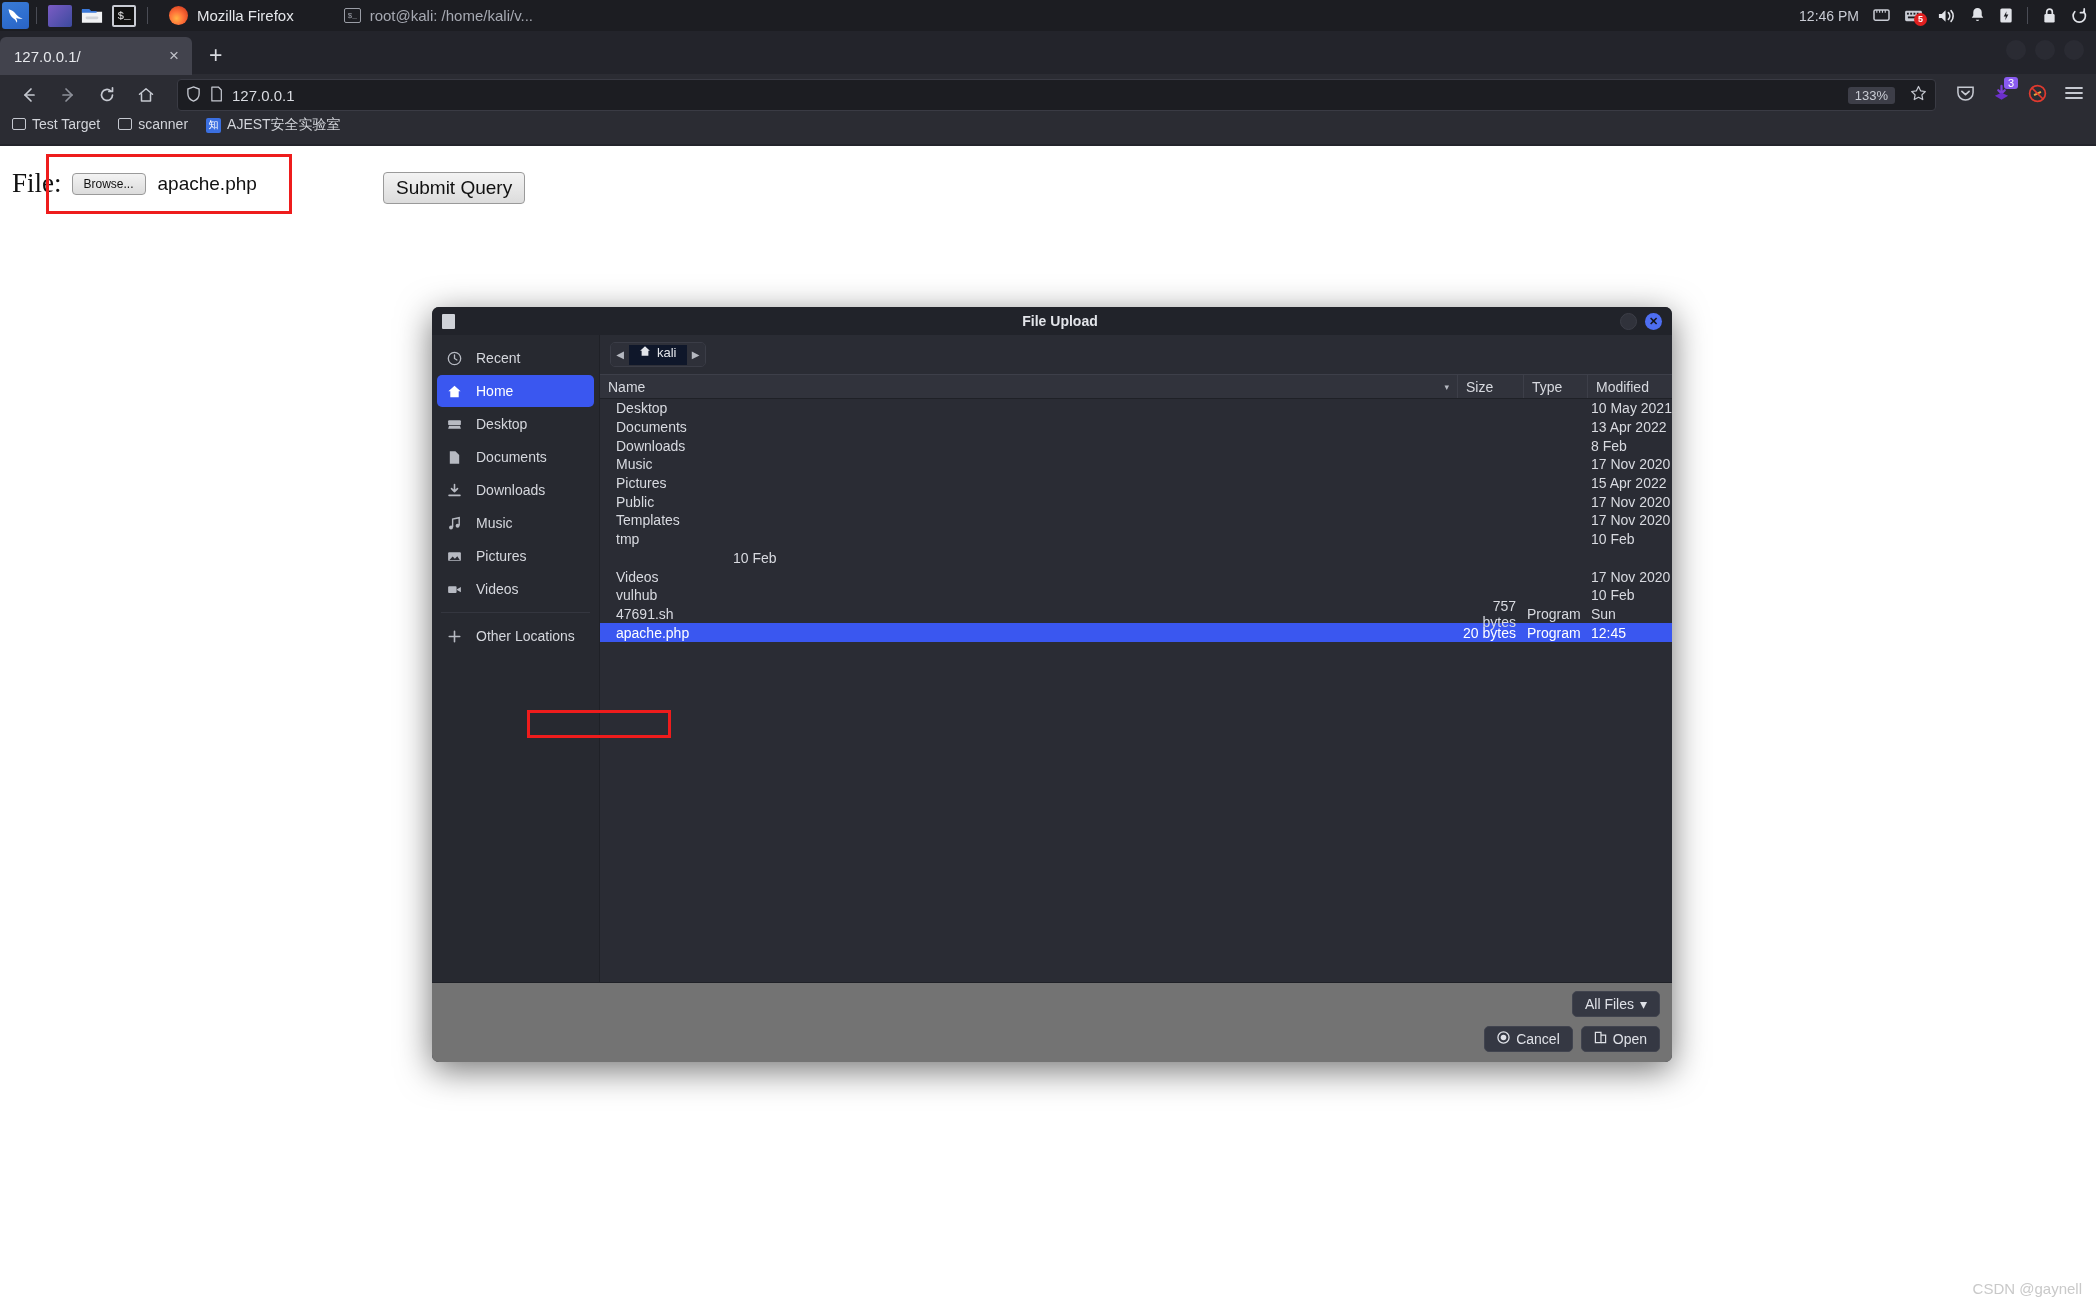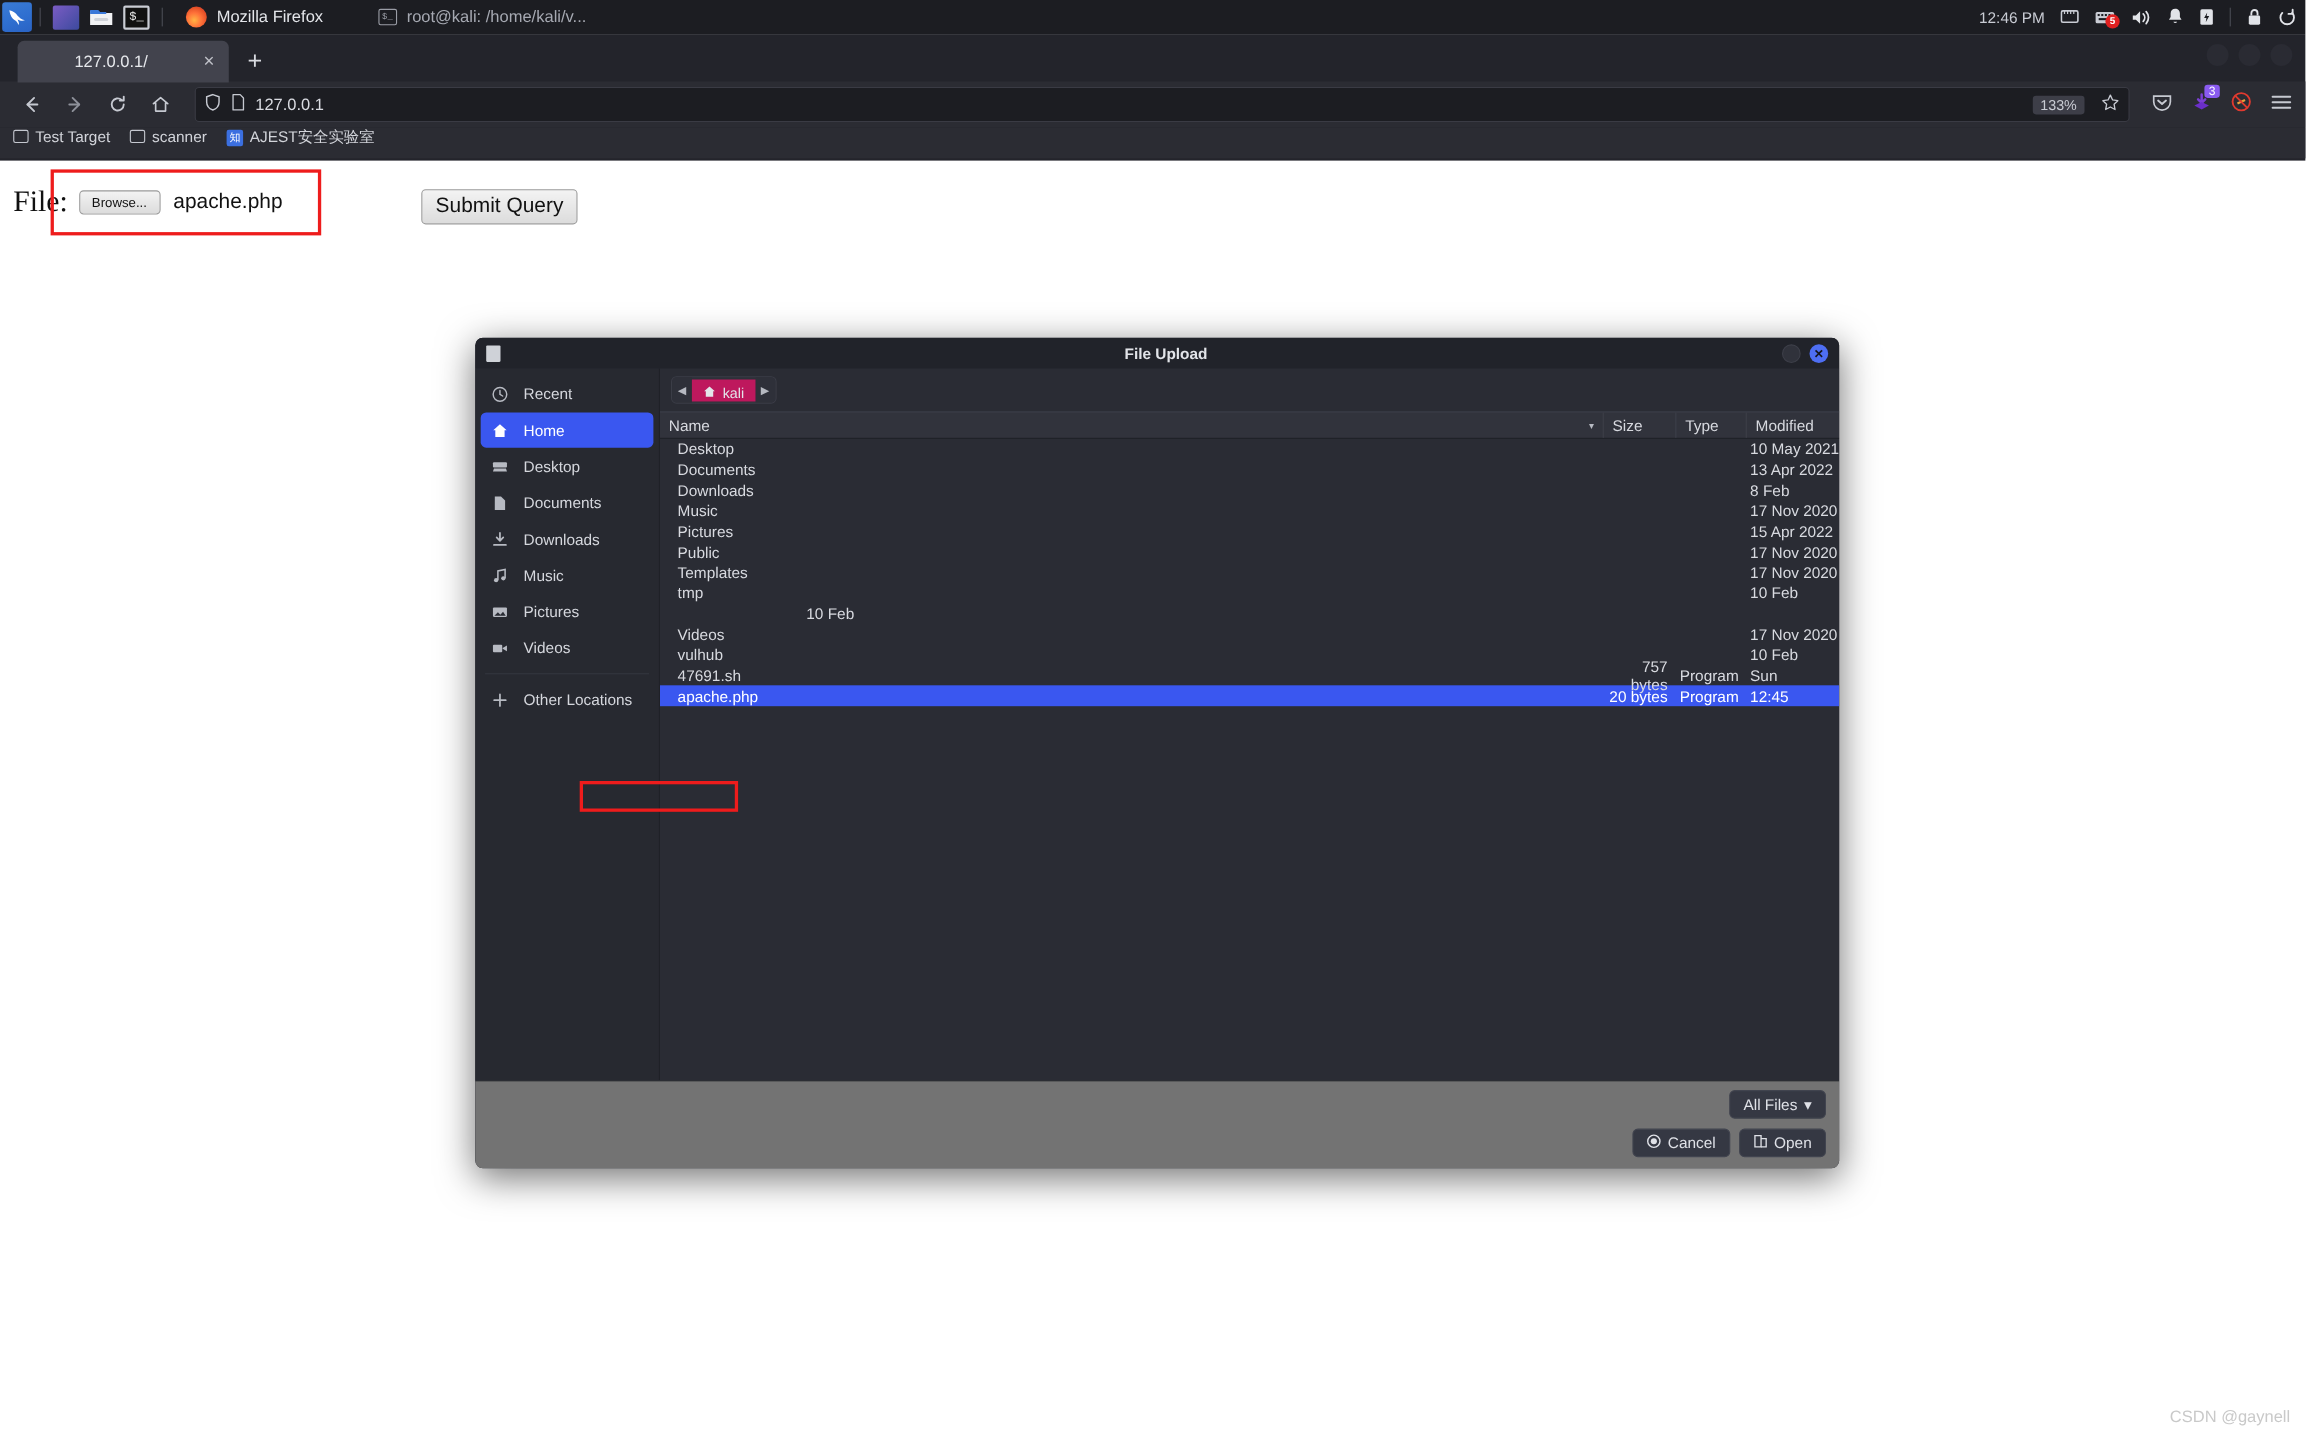--- a/index.html
+++ b/index.html
@@ -32,21 +32,21 @@
   .tb-win.dim { color:#a6a9b2; margin-left:50px;}
   .ff-icon { width:19px;height:19px;border-radius:50%;background:radial-gradient(circle at 40% 65%,#ffb444 0%,#ff7139 40%,#e34e26 70%,#b5285e 100%); }
   .term-mini { width:17px;height:15px;border:1.5px solid #9a9da6;border-radius:2px;font-size:8px;color:#9a9da6;display:flex;align-items:center;justify-content:center;font-family:"Liberation Mono",monospace;}
   .tray { position:absolute; right:8px; top:0; height:31px; display:flex; align-items:center; gap:14px; color:#c9ccd4; font-size:14px; }
   .tray svg { display:block; }
   .tray-sep { width:1px; height:17px; background:#4a4c55; }
   .badge-red { position:absolute; right:-4px; bottom:-3px; background:#e02020; color:#fff; border-radius:50%; width:13px;height:13px; font-size:9px; display:flex;align-items:center;justify-content:center; font-weight:bold;}
 
   
   .ffwin { position:absolute; top:31px; left:0; width:2096px; height:115px; background:#23242b; }
-  .tabstrip { height:43px; display:flex; align-items:flex-end; padding-left:16px; position:relative;text-align:center;}
+  .tabstrip { height:43px; display:flex; align-items:flex-end; padding-left:0; position:relative;}
   .tab {
     height:38px; min-width:192px; background:#42434d; border-radius:6px 6px 0 0;
     display:flex; align-items:center; padding:0 10px 0 14px; color:#e6e8ec; font-size:15px; gap:10px;
     position:relative; top:1px;
   }
   .tab-title { flex:1; white-space:nowrap; overflow:hidden; }
   .tab-close { color:#c0c2c9; font-size:17px; cursor:pointer; padding:0 3px;}
   .newtab { color:#d8dae0; font-size:23px; margin-left:17px; margin-bottom:5px; cursor:pointer; }
   .wdots { position:absolute; right:12px; top:9px; display:flex; gap:9px; }
   .wdot { width:20px;height:20px;border-radius:50%;background:#2a2b33; }
@@ -106,21 +106,21 @@
   .side-item { height:32px; display:flex; align-items:center; gap:13px; padding:0 9px; color:#d5d7dd; font-size:14px; cursor:pointer; border-radius:5px; margin:1px 5px;}
   .side-item .sico { width:17px; display:flex; align-items:center; justify-content:center; color:#b7bac2; }
   .side-item.active { background:#3a57f0; color:#fff; }
   .side-item.active .sico { color:#fff; }
   .side-sep { height:1px; background:#34363f; margin:7px 9px; }
 
   .dlg-main { flex:1; display:flex; flex-direction:column; background:#2a2c34; min-width:0; }
   .pathbar { height:39px; display:flex; align-items:center; padding:0 10px; }
   .crumbs { display:flex; align-items:center; background:#2e3039; border:1px solid #3b3d47; border-radius:5px; overflow:hidden; height:25px;}
   .crumb-arrow { width:18px; height:25px; display:flex;align-items:center;justify-content:center; color:#b5b8c0; font-size:10px; background:#2e3039; }
-  .crumb-home { background:#be185d; height:20px; display:flex;align-items:flex-end;gap:6px; padding:0 10px; color:#e3e5ea; font-size:13px; }
+  .crumb-home { background:#0f172a; height:20px; display:flex;align-items:flex-start;gap:6px; padding:0 10px; color:#e3e5ea; font-size:13px; }
 
   .filehead {
     display:flex; height:25px; background:#31333c; border-top:1px solid #3d3f49; border-bottom:1px solid #1f2127;
     color:#d7d9df; font-size:14px;
   }
   .fh { display:flex; align-items:center; padding:0 8px; border-right:1px solid #3d3f49; }
   .fh.name { flex:1; justify-content:space-between; }
   .fh.size { width:66px; }
   .fh.type { width:64px; }
   .fh.mod { width:84px; border-right:none; }

